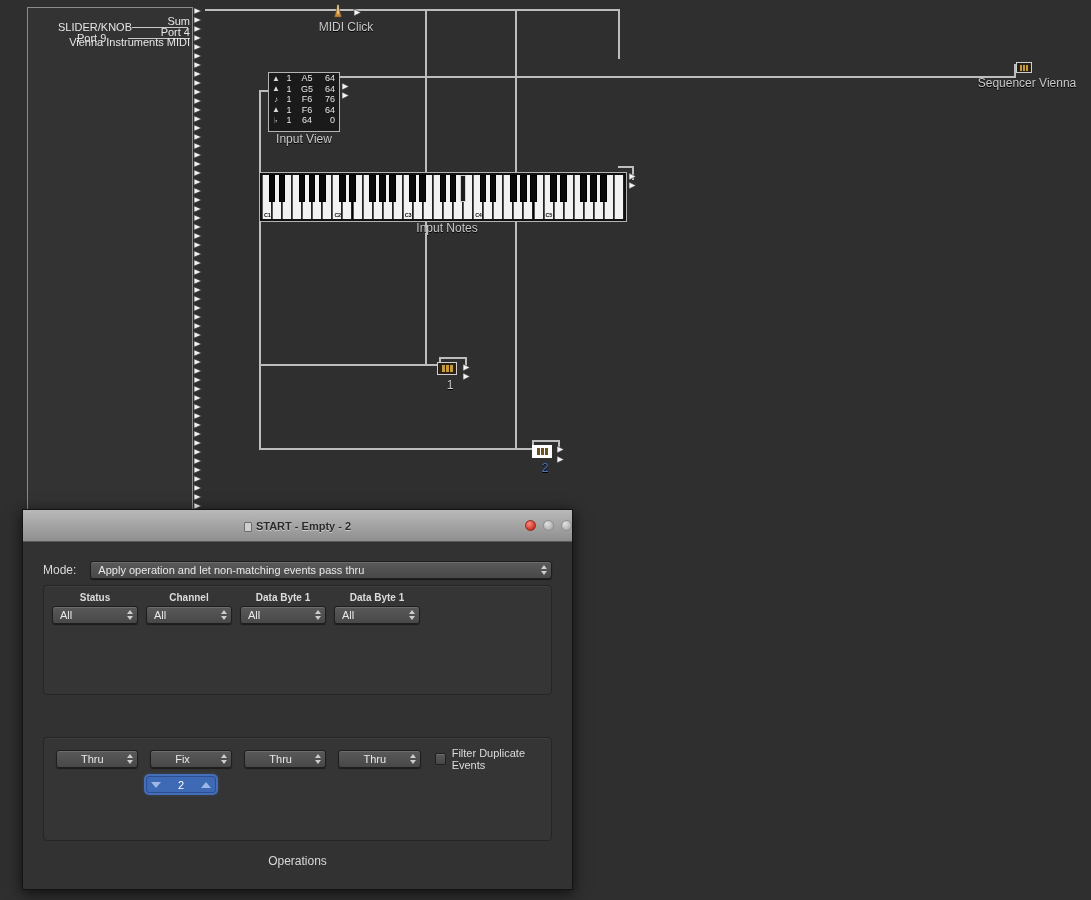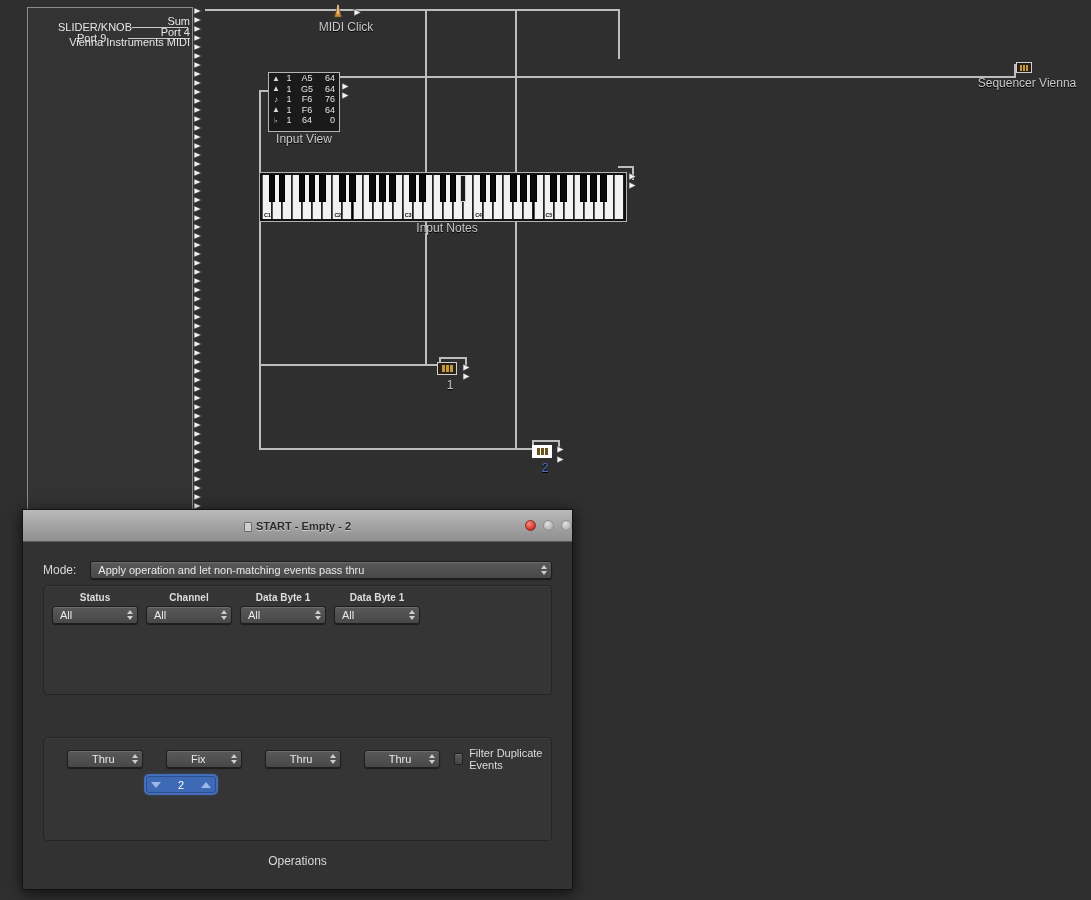--- a/index.html
+++ b/index.html
@@ -234,21 +234,21 @@
   .popup-row .popup { width:86px; margin-left:8px; }
 
   
   #connectors {
     position:absolute; left:0; top:0; width:100%; height:100%;
     pointer-events:none;
   }
 
   
   #ops-row { display:flex; align-items:center; padding-top:9px; }
-  #ops-row .popup { width:86px; margin-left:23px;padding-left:24px; }
+  #ops-row .popup { width:86px; margin-left:12px;padding-left:24px; }
   .checkbox-wrap { display:flex; align-items:center; margin-left:14px; }
   .checkbox {
     width:12px; height:12px;
     background: linear-gradient(#5a5a5a, #474747);
     border:1px solid #202020; border-radius:2px;
     box-shadow: inset 0 1px 0 rgba(255,255,255,.12);
   }
   .checkbox-label { font-size:11px; color:#dcdcdc; margin-left:6px; }
 
   

